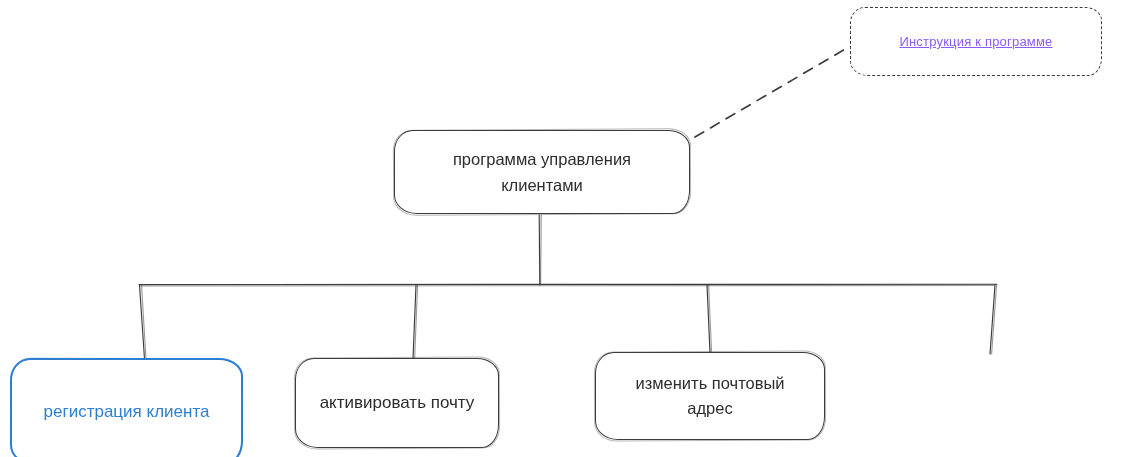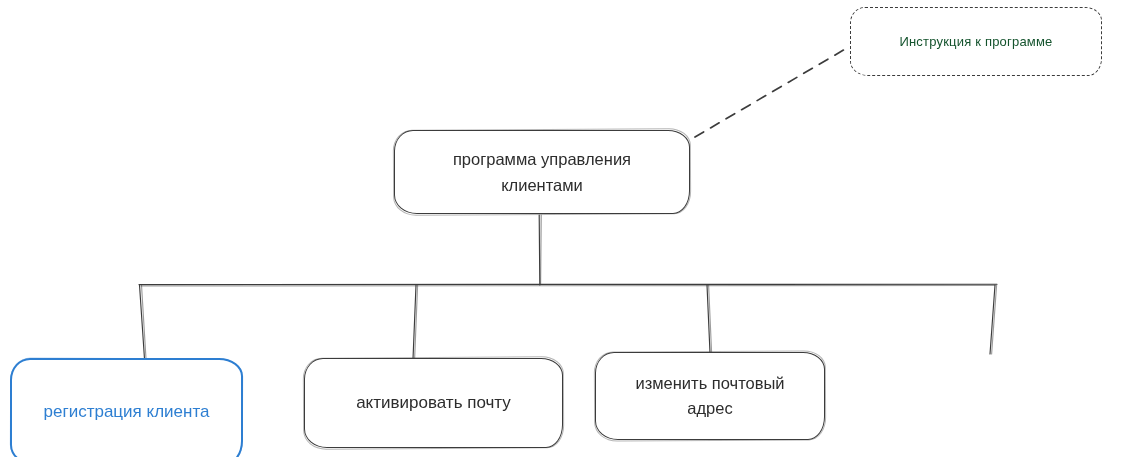--- a/index.html
+++ b/index.html
@@ -54,25 +54,26 @@
     left: 394px; top: 130px; width: 296px; height: 84px;
     font-size: 16.5px; line-height: 1.6; padding: 12px 34px;
   }
   .note {
     left: 850px; top: 7px; width: 252px; height: 69px;
     border-style: dashed;
     border-width: 1.7px;
     border-radius: 15px 17px 14px 18px / 16px 14px 18px 15px;
     font-size: 13px;
     letter-spacing: 0.2px;
-    color: #14532d;
+    color: #8b5cf6;
+    text-decoration: underline;
   }
   .note::before { display: none; }
   .c1 { left: 10px;  top: 358px; width: 233px; height: 107px; font-size: 17px; }
-  .c2 { left: 304px; top: 358px; width: 259px; height: 90px; font-size: 17px; }
+  .c2 { left: 295px; top: 358px; width: 204px; height: 90px; font-size: 17px; }
   .c3 { left: 595px; top: 352px; width: 230px; height: 88px;
         font-size: 16.5px; line-height: 1.5; padding: 0 22px; }
   .c4 { left: 884px; top: 354px; width: 231px; height: 90px; font-size: 16.5px; }
   .accent {
     border-color: var(--accent, #2e7fd2);
     border-width: 2.4px;
     color: var(--accent, #2e7fd2);
     border-radius: 20px 24px 18px 24px / 22px 18px 24px 20px;
   }
   .accent::before {

